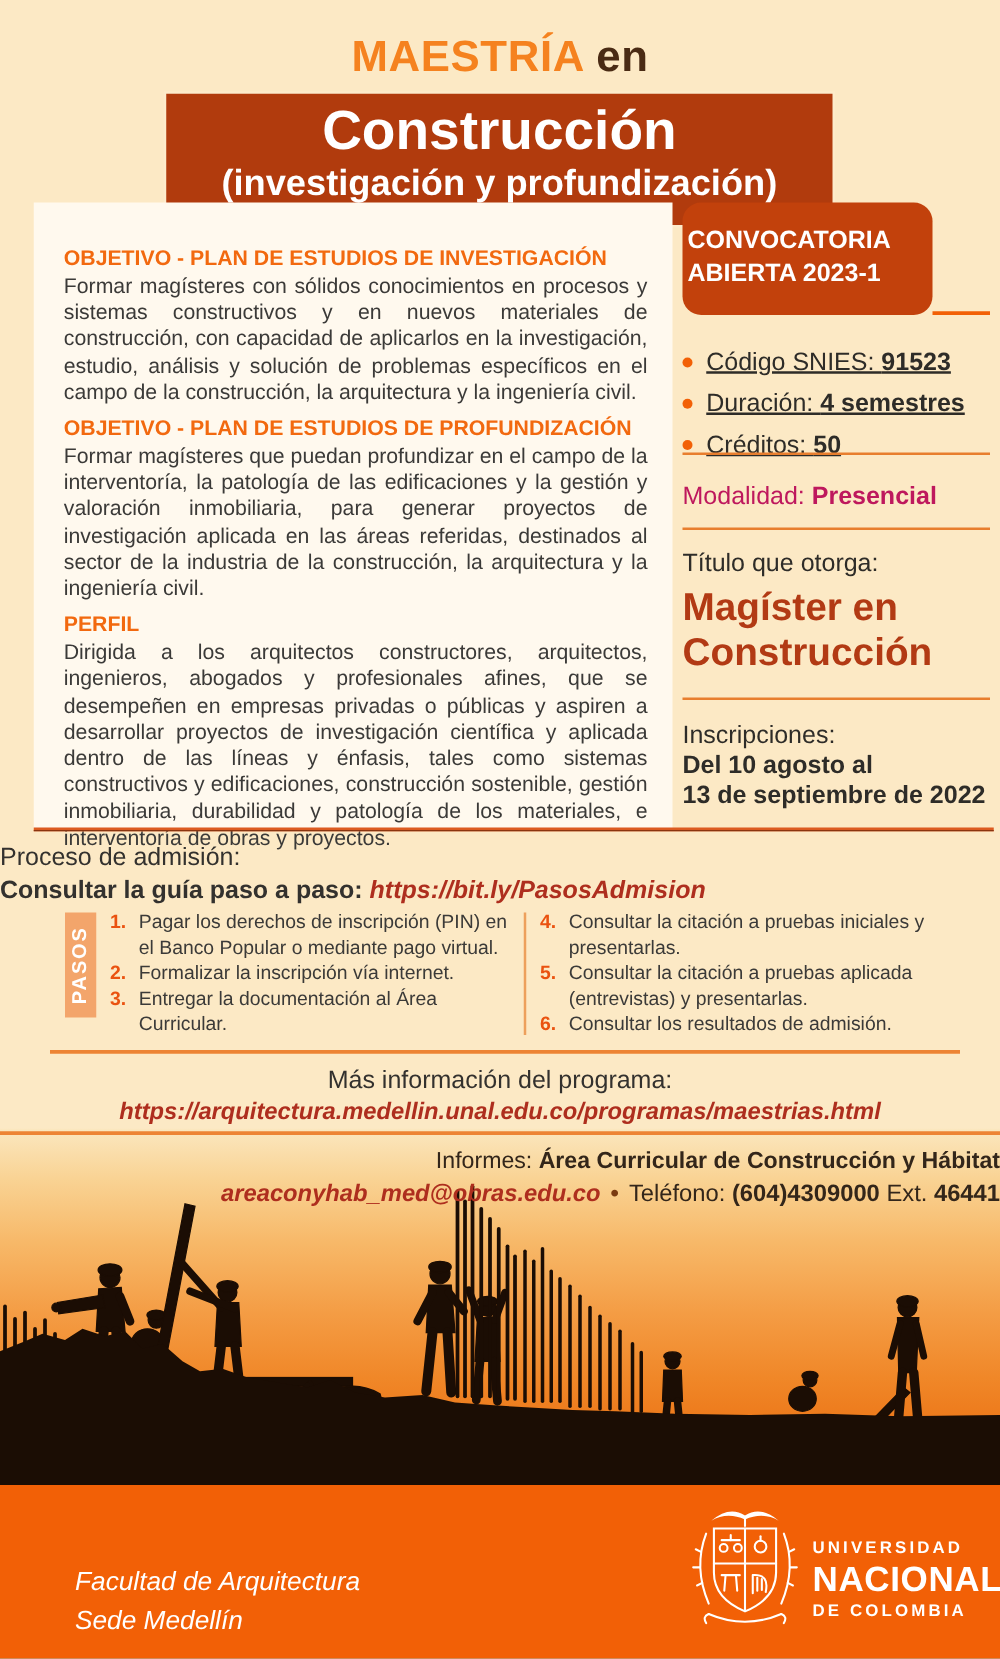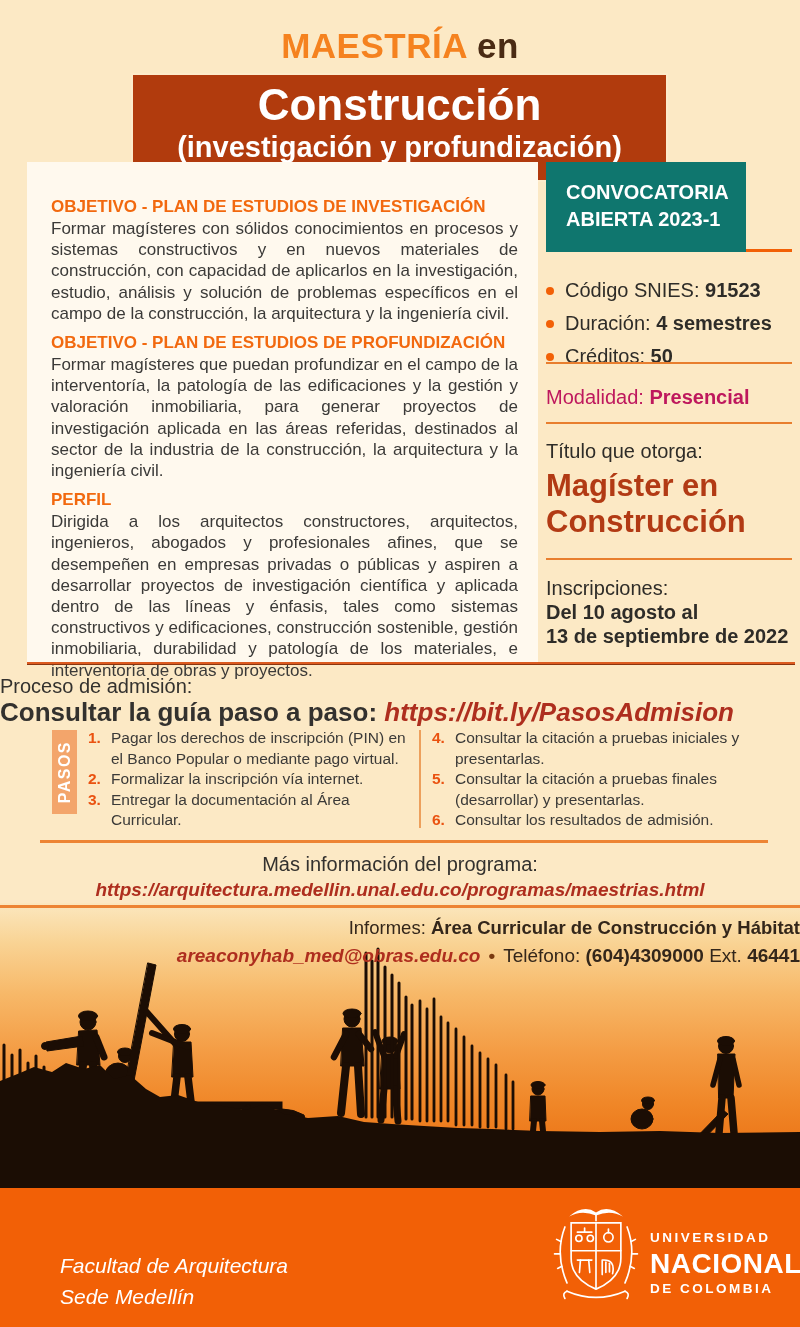--- a/index.html
+++ b/index.html
@@ -18,41 +18,41 @@
     box-shadow:0 0 0 2px rgba(255,240,214,.35);}
   .title-main{font-size:44px;font-weight:bold;line-height:50px;margin-top:5px;}
   .title-sub{font-size:29px;font-weight:bold;line-height:34px;}
   
   .left-panel{position:absolute;left:27px;top:162px;width:511px;height:501px;
     background:#FFF9EE;box-sizing:border-box;padding:34px 20px 0 24px;}
   .section-heading{color:#F2690F;font-weight:bold;font-size:17px;line-height:22px;margin:8px 0 0;}
   .section-heading:first-child{margin-top:0;}
   .section-body{color:#3B3A38;font-size:17px;line-height:21.2px;text-align:justify;margin:0;}
   
-  .badge{position:absolute;left:546px;top:162px;width:200px;height:90px;background:#0f766e;
-    color:#fff;font-size:20px;font-weight:bold;line-height:27px;box-sizing:border-box;padding:17px 0 0 20px;}
+  .badge{position:absolute;left:546px;top:162px;width:200px;height:90px;background:#c2410c;
+    color:#fff;font-size:20px;font-weight:bold;line-height:27px;box-sizing:border-box;padding:17px 0 0 4px;border-radius:15px;}
   .badge-rule{position:absolute;left:746px;top:249px;width:46px;height:3px;background:#F26006;}
   .facts{position:absolute;left:546px;top:274px;width:246px;}
-  .fact{font-size:20px;line-height:33px;color:#2E2C28;}
+  .fact{font-size:20px;line-height:33px;color:#2E2C28;text-decoration:underline;}
   .dot{display:inline-block;width:8px;height:8px;border-radius:50%;background:#F26006;
     margin-right:11px;vertical-align:2px;}
   .b{font-weight:bold;}
   .hr-side{position:absolute;left:546px;width:246px;height:2px;background:#E87E2E;}
   .modality{position:absolute;left:546px;top:386px;font-size:20px;color:#be185d;}
   .degree-label{position:absolute;left:546px;top:440px;font-size:20px;color:#2E2C28;}
   .degree-name{position:absolute;left:546px;top:468px;font-size:31px;font-weight:bold;
     color:#B23A14;line-height:36px;}
   .enroll{position:absolute;left:546px;top:576px;font-size:20px;color:#2E2C28;line-height:24px;}
   .enroll .b{display:block;}
   
   .rule-main{position:absolute;left:27px;top:662px;width:768px;height:2px;
     background:#DC5B20;border-bottom:1px solid #8A3510;}
   .admission-intro{position:absolute;left:0;top:674px;width:800px;color:#33312E;}
   .admission-intro .l1{font-size:20px;line-height:25px;}
-  .admission-intro .l2{font-size:26px;font-weight:bold;line-height:26px;}
+  .admission-intro .l2{font-size:20px;font-weight:bold;line-height:26px;}
   .link{color:#AE2E1E;font-style:italic;font-weight:bold;text-decoration:none;}
   
   .steps{position:absolute;left:0;top:728px;width:800px;height:104px;}
   .pasos-bar{position:absolute;left:52px;top:2px;width:25px;height:84px;background:#F3A56B;
     display:flex;align-items:center;justify-content:center;}
   .pasos-bar span{writing-mode:vertical-rl;transform:rotate(180deg);color:#fff;
     font-weight:bold;font-size:16px;letter-spacing:1.5px;}
   .steps-col{position:absolute;top:0;}
   .steps-left{left:88px;width:328px;}
   .steps-right{left:432px;width:340px;}
@@ -159,21 +159,21 @@
         </div>
     </div>
     <div class="divider-v"></div>
     <div class="steps-col steps-right">
       <div class="step">
           <span class="step-num">4.</span>
           <span class="step-text">Consultar la citación a pruebas iniciales y presentarlas.</span>
         </div>
       <div class="step">
           <span class="step-num">5.</span>
-          <span class="step-text">Consultar la citación a pruebas finales (desarrollar) y presentarlas.</span>
+          <span class="step-text">Consultar la citación a pruebas aplicada (entrevistas) y presentarlas.</span>
         </div>
       <div class="step">
           <span class="step-num">6.</span>
           <span class="step-text">Consultar los resultados de admisión.</span>
         </div>
     </div>
   </div>
 
   <div class="hr-steps"></div>
 

